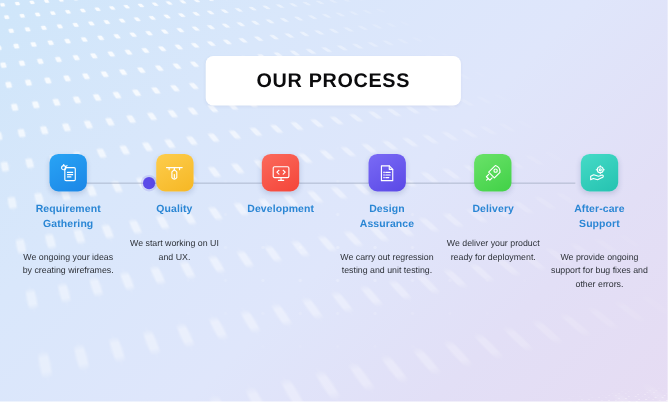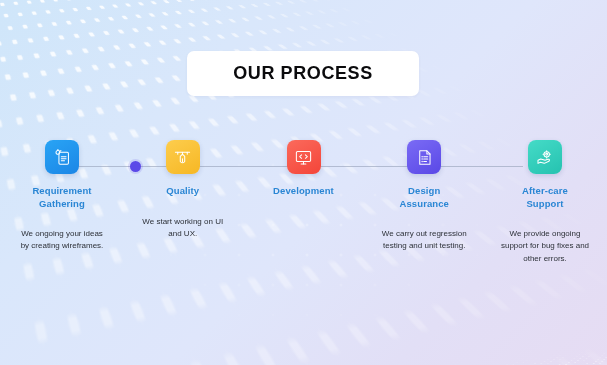--- a/index.html
+++ b/index.html
@@ -255,20 +255,36 @@
             </svg>
           </span>
         </div>
         <div class="step-title">
           <span>Design</span><br>
           <span>Assurance</span>
         </div>
         <div class="step-desc">We carry out regression testing and unit testing.</div>
       </div>
 
+      <div class="step">
+        <div class="icon-box" style="background:linear-gradient(150deg,#6ae269,#41d147);">
+          <span>
+            <svg viewBox="0 0 24 24" fill="none" stroke="#ffffff" stroke-width="1.3" stroke-linecap="round" stroke-linejoin="round">
+              <path d="M14.5 3.2 C17.8 4.4 19.8 7.6 19.6 11 L13.2 17.4 L6.6 10.8 L13 4.4 C13.5 3.9 14 3.4 14.5 3.2 Z"></path>
+              <circle cx="14.6" cy="9" r="1.9"></circle>
+              <path d="M6.6 13.4 L4 16 L8 20 L10.6 17.4"></path>
+              <path d="M4.2 20 L6.2 18"></path>
+            </svg>
+          </span>
+        </div>
+        <div class="step-title">
+          <span>Delivery</span>
+        </div>
+        <div class="step-desc">We deliver your product ready for deployment.</div>
+      </div>
 
       <div class="step">
         <div class="icon-box" style="background:linear-gradient(150deg,#45dbc7,#25c2b0);">
           <span>
             <svg viewBox="0 0 24 24" fill="none" stroke="#ffffff" stroke-width="1.3" stroke-linecap="round" stroke-linejoin="round">
               <circle cx="13.5" cy="8" r="3.4"></circle>
               <circle cx="13.5" cy="8" r="1.2"></circle>
               <path d="M13.5 3.4 L13.5 4.6 M13.5 11.4 L13.5 12.6 M8.9 8 L10.1 8 M16.9 8 L18.1 8"></path>
               <path d="M2.5 15.5 L6 13.8 L11.5 15.5 L15 14.2 Q16.8 13.8 17 15.2 Q17.2 16.4 15.6 17 L10.5 19.4 L5.5 18 L2.5 19.4 Z"></path>
             </svg>

